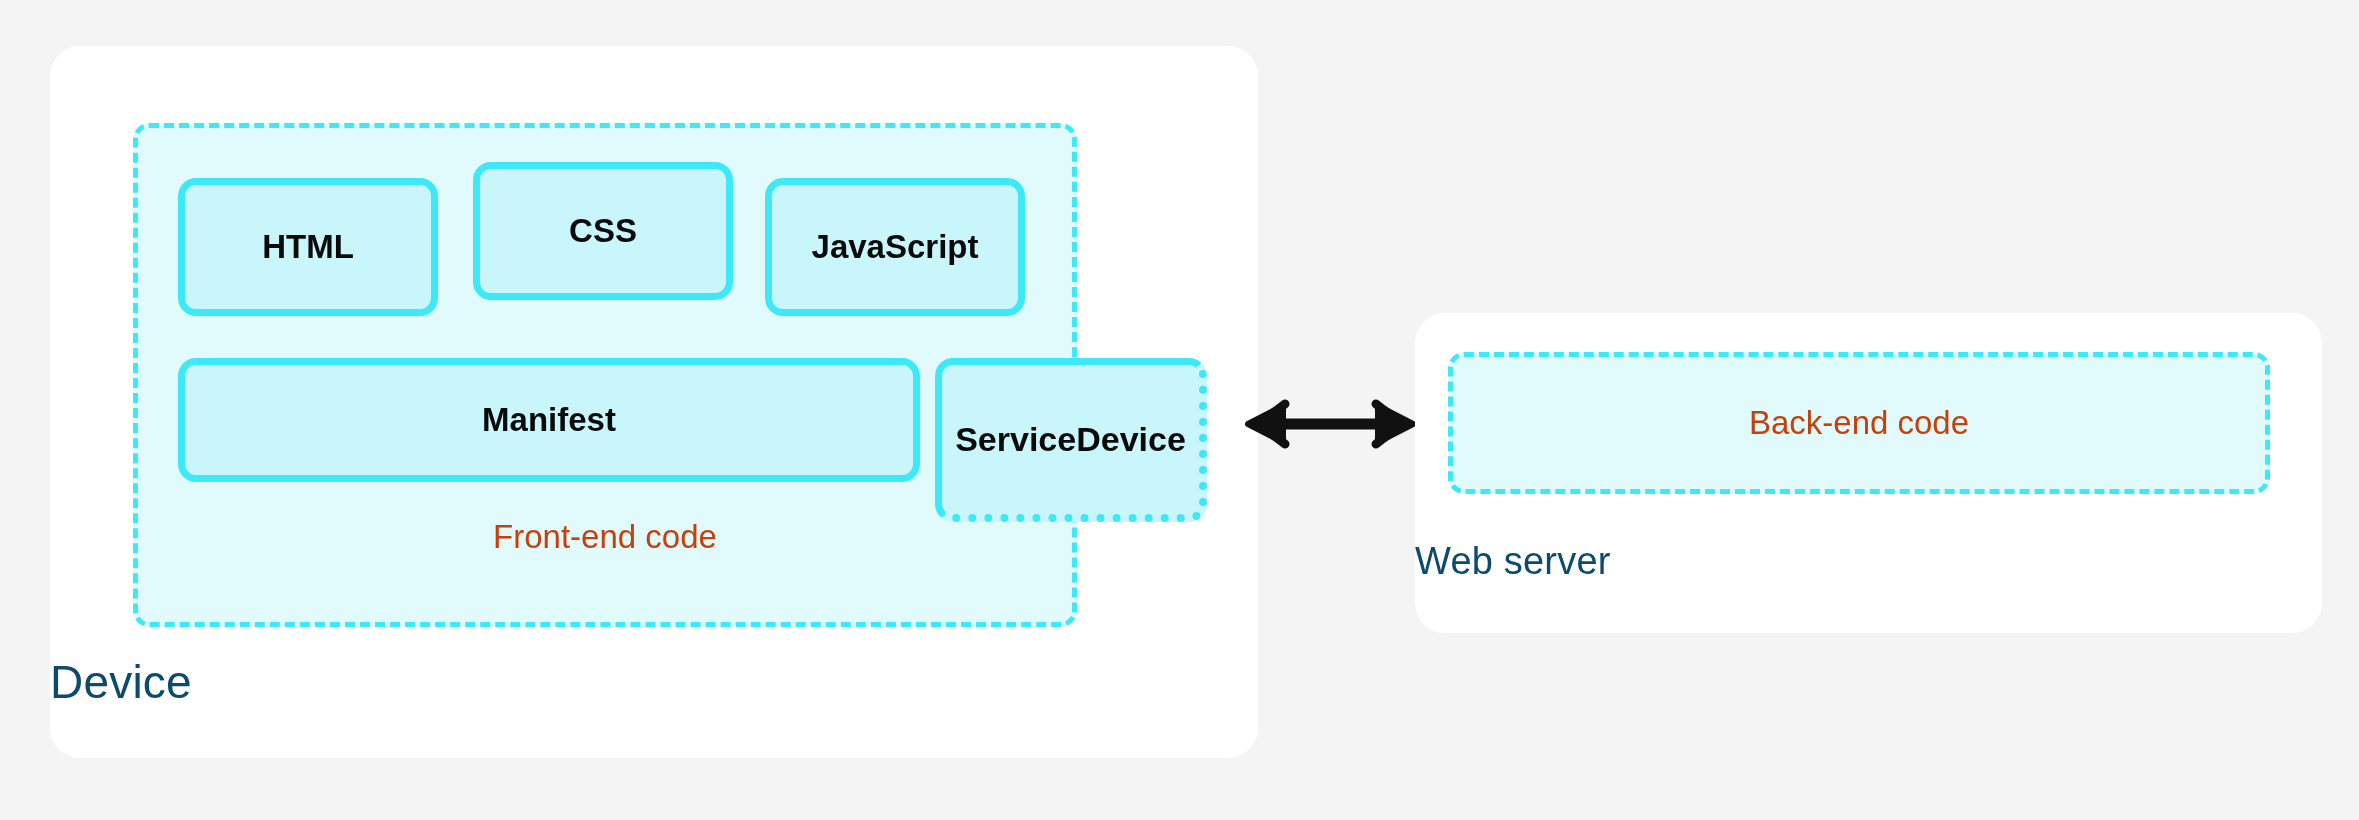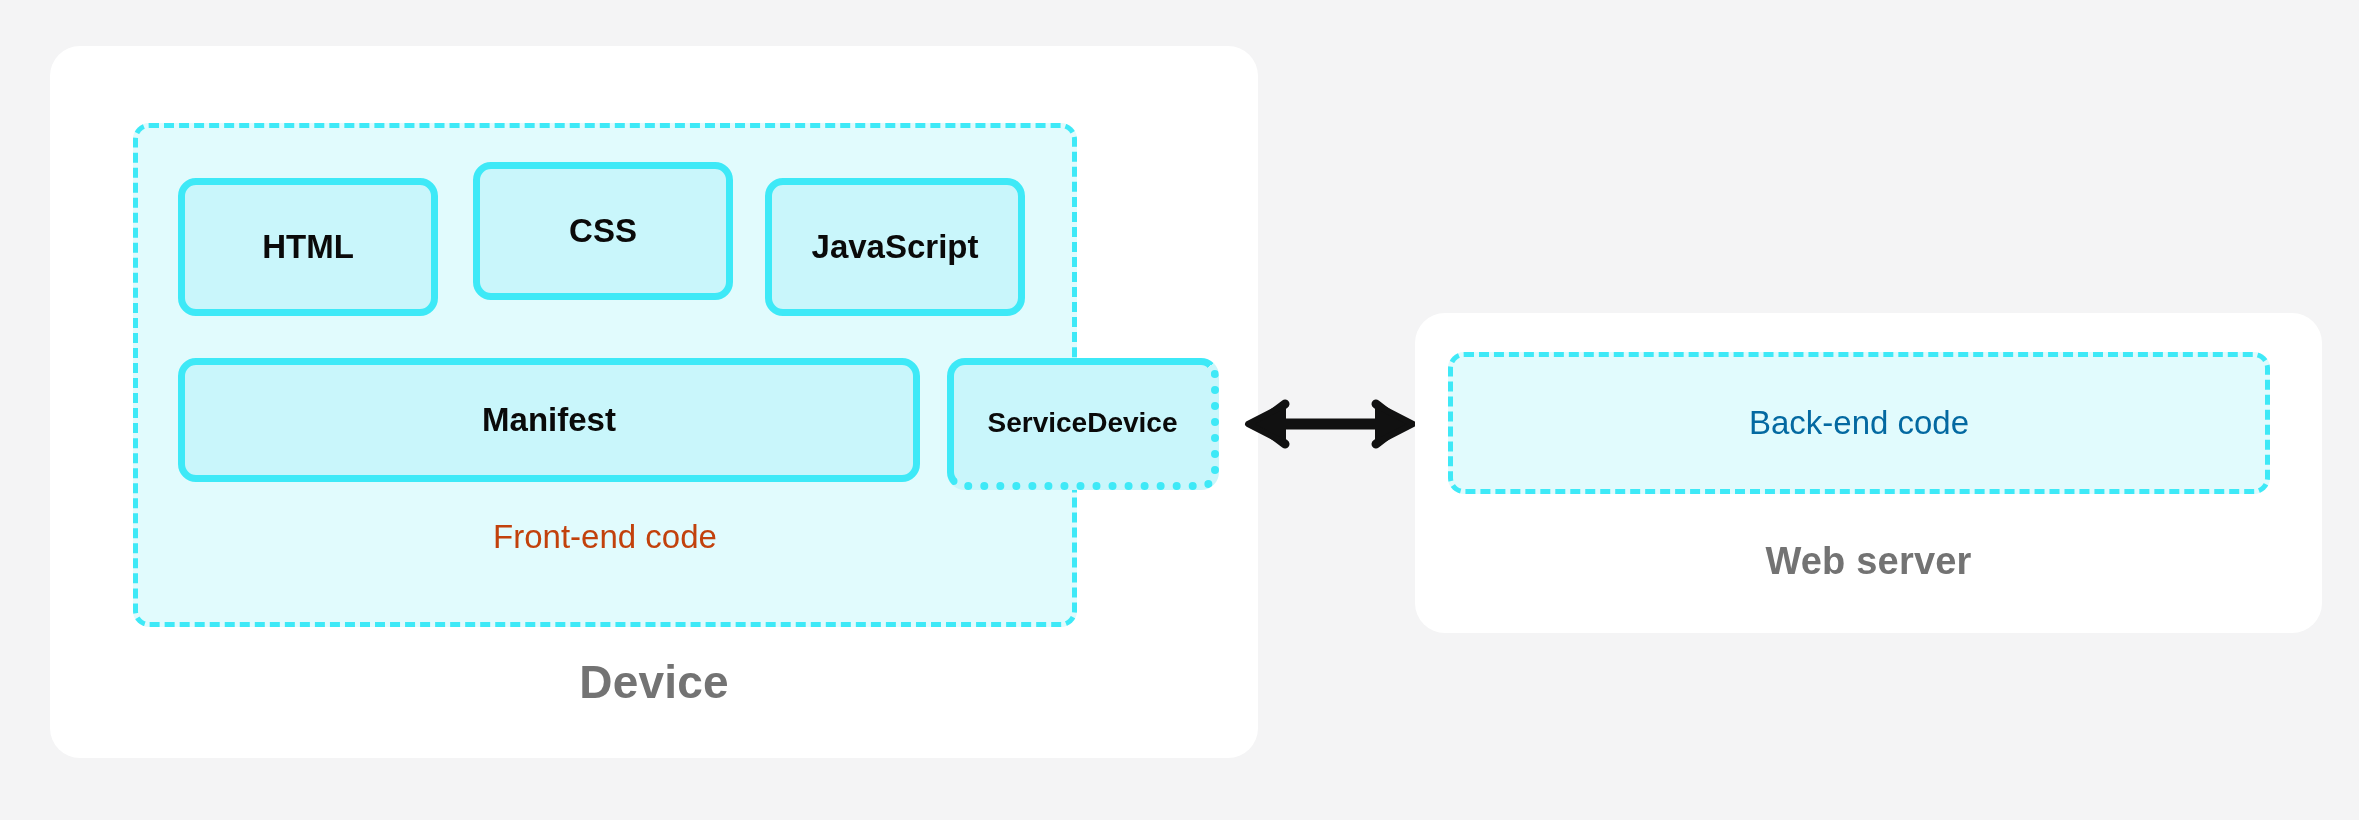--- a/index.html
+++ b/index.html
@@ -36,23 +36,22 @@
   #web-server-card {
     left: 1415px;
     top: 313px;
     width: 907px;
     height: 320px;
   }
 
   
   .card-caption {
     position: absolute;
-    text-align: center;
-    font-weight: bold;
-    color: #737373;
+    font-weight: normal;
+    color: #0c4a6e;
     white-space: nowrap;
   }
   #device-caption {
     left: 50px;
     top: 655px;
     width: 1208px;
     font-size: 46px;
     letter-spacing: 0.2px;
   }
   #web-server-caption {
@@ -98,21 +97,21 @@
   #backend-caption {
     position: absolute;
     left: 1448px;
     top: 352px;
     width: 822px;
     height: 142px;
     display: flex;
     align-items: center;
     justify-content: center;
     font-size: 33px;
-    color: #0369a1;
+    color: #c2410c;
     white-space: nowrap;
   }
 
   
   .component-box {
     position: absolute;
     background: #c9f6fb;
     border: 7px solid #3ee9f7;
     border-radius: 18px;
     box-sizing: border-box;
@@ -148,26 +147,25 @@
     top: 358px;
     width: 742px;
     height: 124px;
   }
 
   
   #box-service-worker {
     left: 935px;
     top: 358px;
     width: 272px;
-    height: 132px;
+    height: 164px;
     border-style: solid dotted dotted solid;
     border-width: 7px 8px 8px 7px;
     border-color: #3ee9f7;
-    font-size: 28px;
-    margin-left: 12px;
+    font-size: 34px;
   }
 
   
   #connector-arrow {
     position: absolute;
     left: 1243px;
     top: 394px;
     width: 175px;
     height: 60px;
   }

